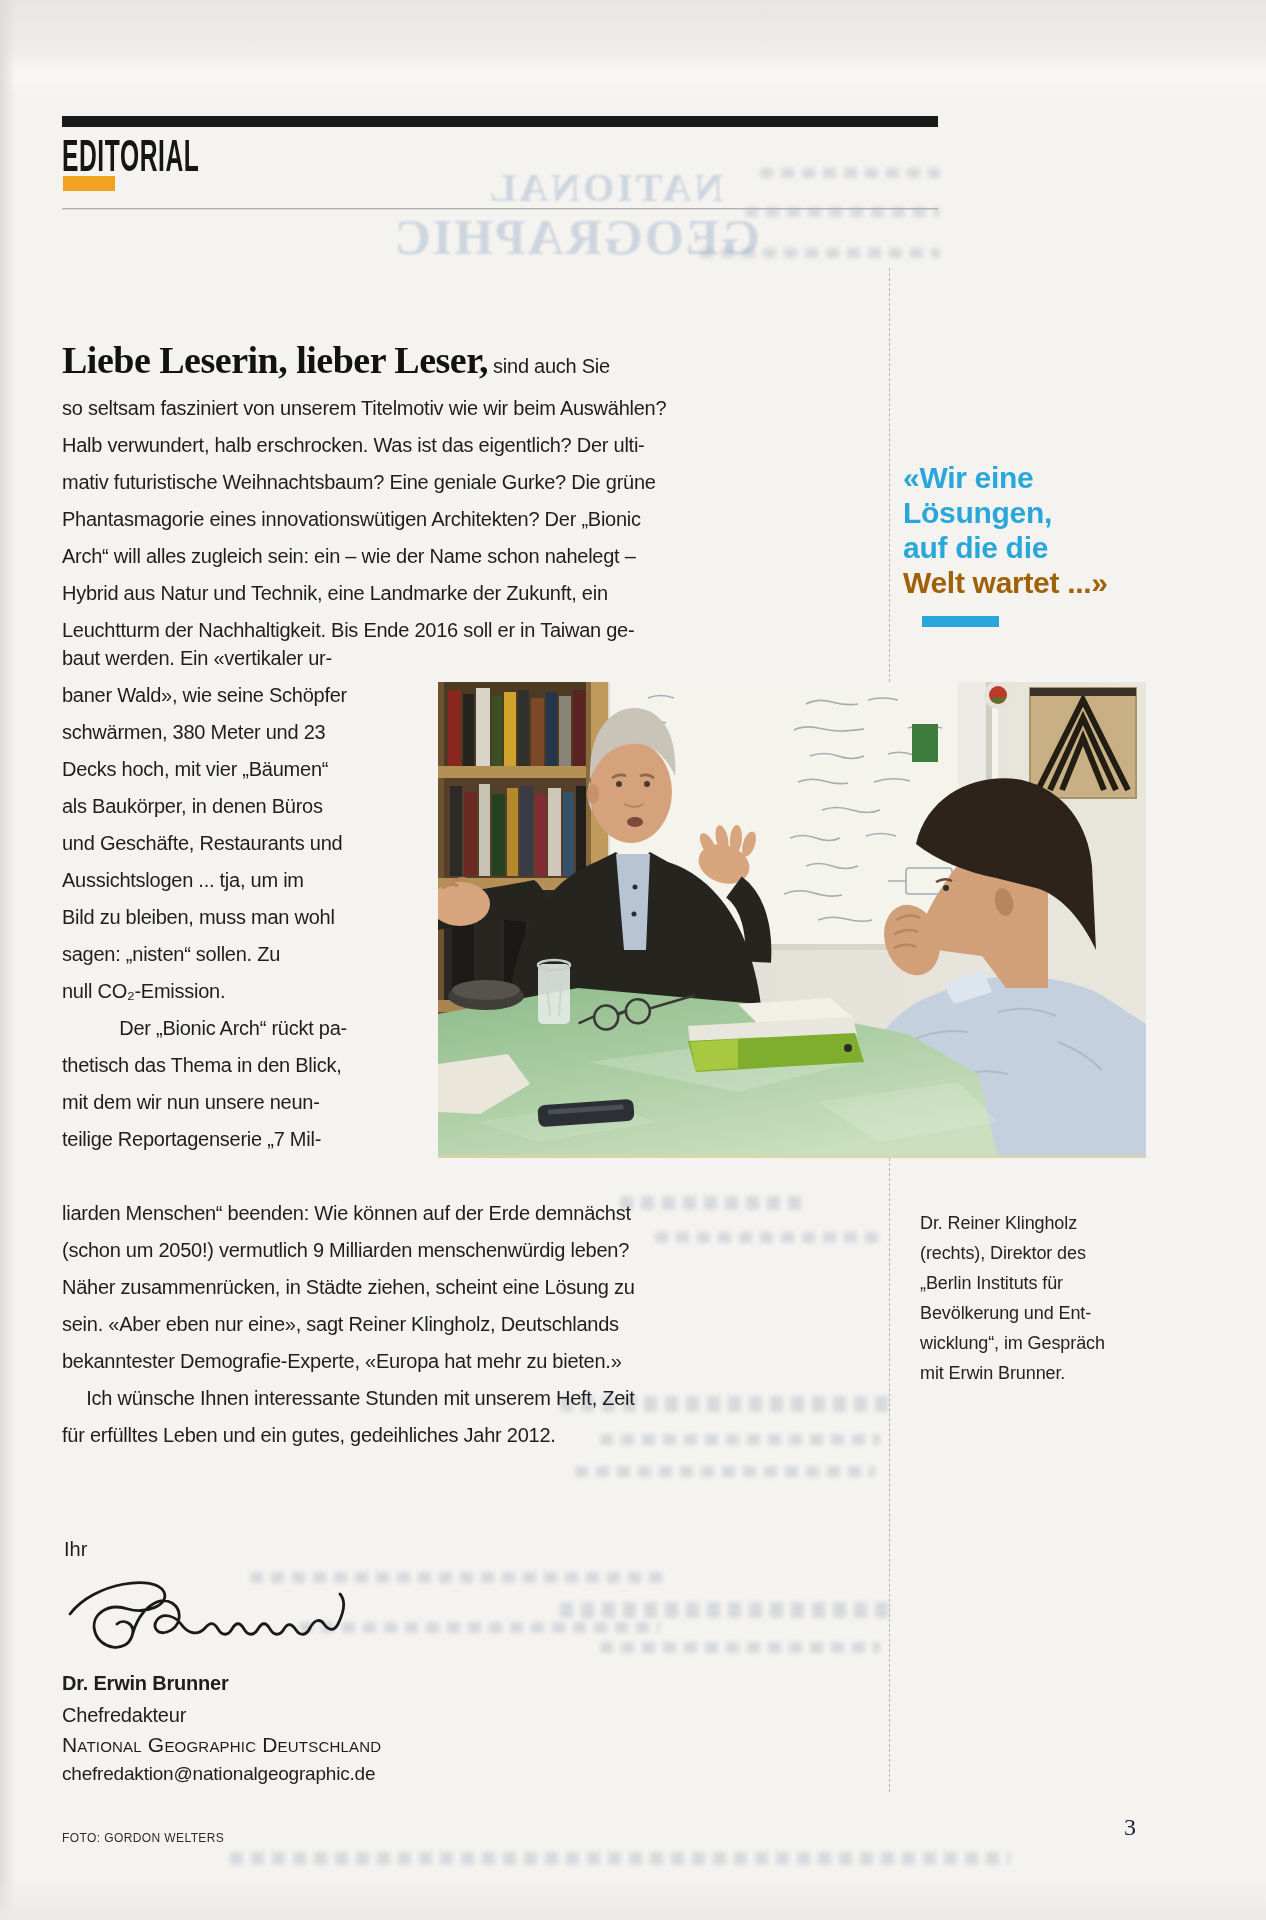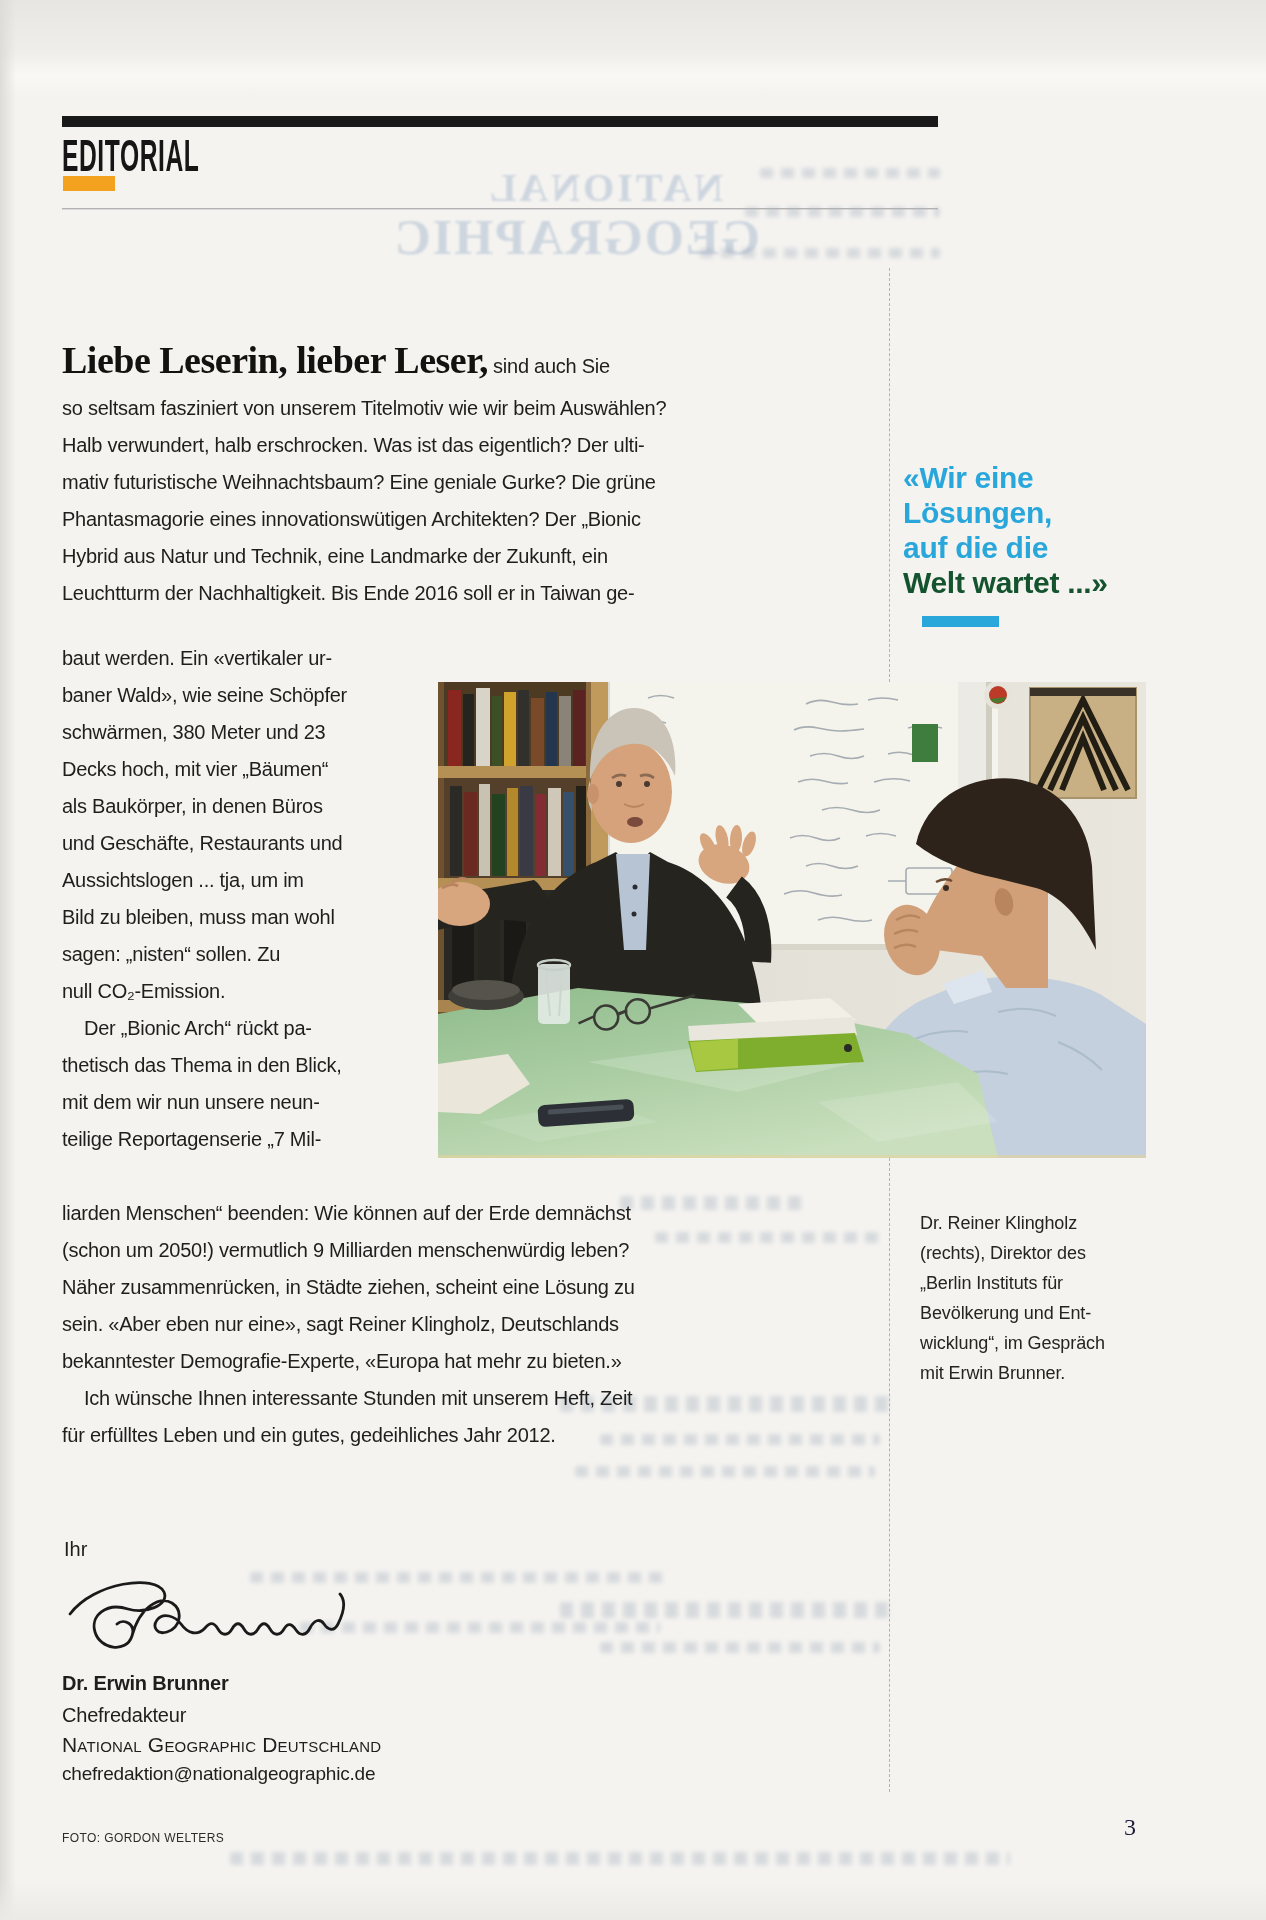--- a/index.html
+++ b/index.html
@@ -29,21 +29,21 @@
   .streak{background:repeating-linear-gradient(90deg,rgba(150,162,180,.30) 0 13px,rgba(150,162,180,0) 13px 21px);
     filter:blur(2px);border-radius:3px;}
   
   .heading-row{left:62px;top:338px;white-space:nowrap;}
   .heading{font-family:"Liberation Serif",serif;font-weight:bold;font-size:38px;
     letter-spacing:-0.5px;color:#121210;}
   .heading-suffix{font-size:20px;letter-spacing:-0.25px;margin-left:5px;color:#1e1e1c;}
   .bodycol{left:62px;}
   .bodyline{height:37px;line-height:37px;font-size:20px;letter-spacing:-0.25px;
     white-space:nowrap;color:#1e1e1c;}
-  .indent{padding-left:22px;}
+  .indent{padding-left:22px;text-align:right;}
   
   .pullquote{left:903px;top:460px;}
   .pq-line{height:35px;line-height:35px;font-size:30px;font-weight:bold;
     letter-spacing:-0.3px;white-space:nowrap;}
   .pq-bar{left:922px;top:616px;width:77px;height:11px;}
   
   .vdash{width:0;border-left:1px dashed #a3a8ad;opacity:.85;}
   
   .photo{left:438px;top:682px;width:708px;height:476px;}
   
@@ -96,20 +96,21 @@
 
   <div class="abs heading-row">
     <span class="heading">Liebe Leserin, lieber Leser,</span><span class="heading-suffix">sind auch Sie</span>
   </div>
 
   <div class="abs bodycol" style="top:390px">
     <div class="bodyline">so seltsam fasziniert von unserem Titelmotiv wie wir beim Auswählen?</div>
     <div class="bodyline">Halb verwundert, halb erschrocken. Was ist das eigentlich? Der ulti-</div>
     <div class="bodyline">mativ futuristische Weihnachtsbaum? Eine geniale Gurke? Die grüne</div>
     <div class="bodyline">Phantasmagorie eines innovationswütigen Architekten? Der „Bionic</div>
+    <div class="bodyline">Arch“ will alles zugleich sein: ein – wie der Name schon nahelegt –</div>
     <div class="bodyline">Hybrid aus Natur und Technik, eine Landmarke der Zukunft, ein</div>
     <div class="bodyline">Leuchtturm der Nachhaltigkeit. Bis Ende 2016 soll er in Taiwan ge-</div>
   </div>
 
   <div class="abs bodycol" style="top:640px">
     <div class="bodyline">baut werden. Ein «vertikaler ur-</div>
     <div class="bodyline">baner Wald», wie seine Schöpfer</div>
     <div class="bodyline">schwärmen, 380 Meter und 23</div>
     <div class="bodyline">Decks hoch, mit vier „Bäumen“</div>
     <div class="bodyline">als Baukörper, in denen Büros</div>
@@ -131,21 +132,21 @@
     <div class="bodyline">sein. «Aber eben nur eine», sagt Reiner Klingholz, Deutschlands</div>
     <div class="bodyline">bekanntester Demografie-Experte, «Europa hat mehr zu bieten.»</div>
     <div class="bodyline indent">Ich wünsche Ihnen interessante Stunden mit unserem Heft, Zeit</div>
     <div class="bodyline">für erfülltes Leben und ein gutes, gedeihliches Jahr 2012.</div>
   </div>
 
   <div class="abs pullquote">
     <div class="pq-line" style="color:#29a7db">«Wir eine</div>
     <div class="pq-line" style="color:#29a7db">Lösungen,</div>
     <div class="pq-line" style="color:#29a7db">auf die die</div>
-    <div class="pq-line" style="color:#14532d">Welt wartet ...»</div>
+    <div class="pq-line" style="color:#a16207">Welt wartet ...»</div>
   </div>
   <div class="abs pq-bar" style="background:#29a7db"></div>
 
   <div class="abs photo">
     <svg width="708" height="476" viewBox="0 0 708 476">
       <defs>
         <linearGradient id="tableGrad" x1="0" y1="0" x2="0.6" y2="1">
           <stop offset="0" stop-color="#8fbb8c"></stop>
             <stop offset="0.55" stop-color="#aecfa6"></stop>
             <stop offset="1" stop-color="#c9dfbd"></stop>

